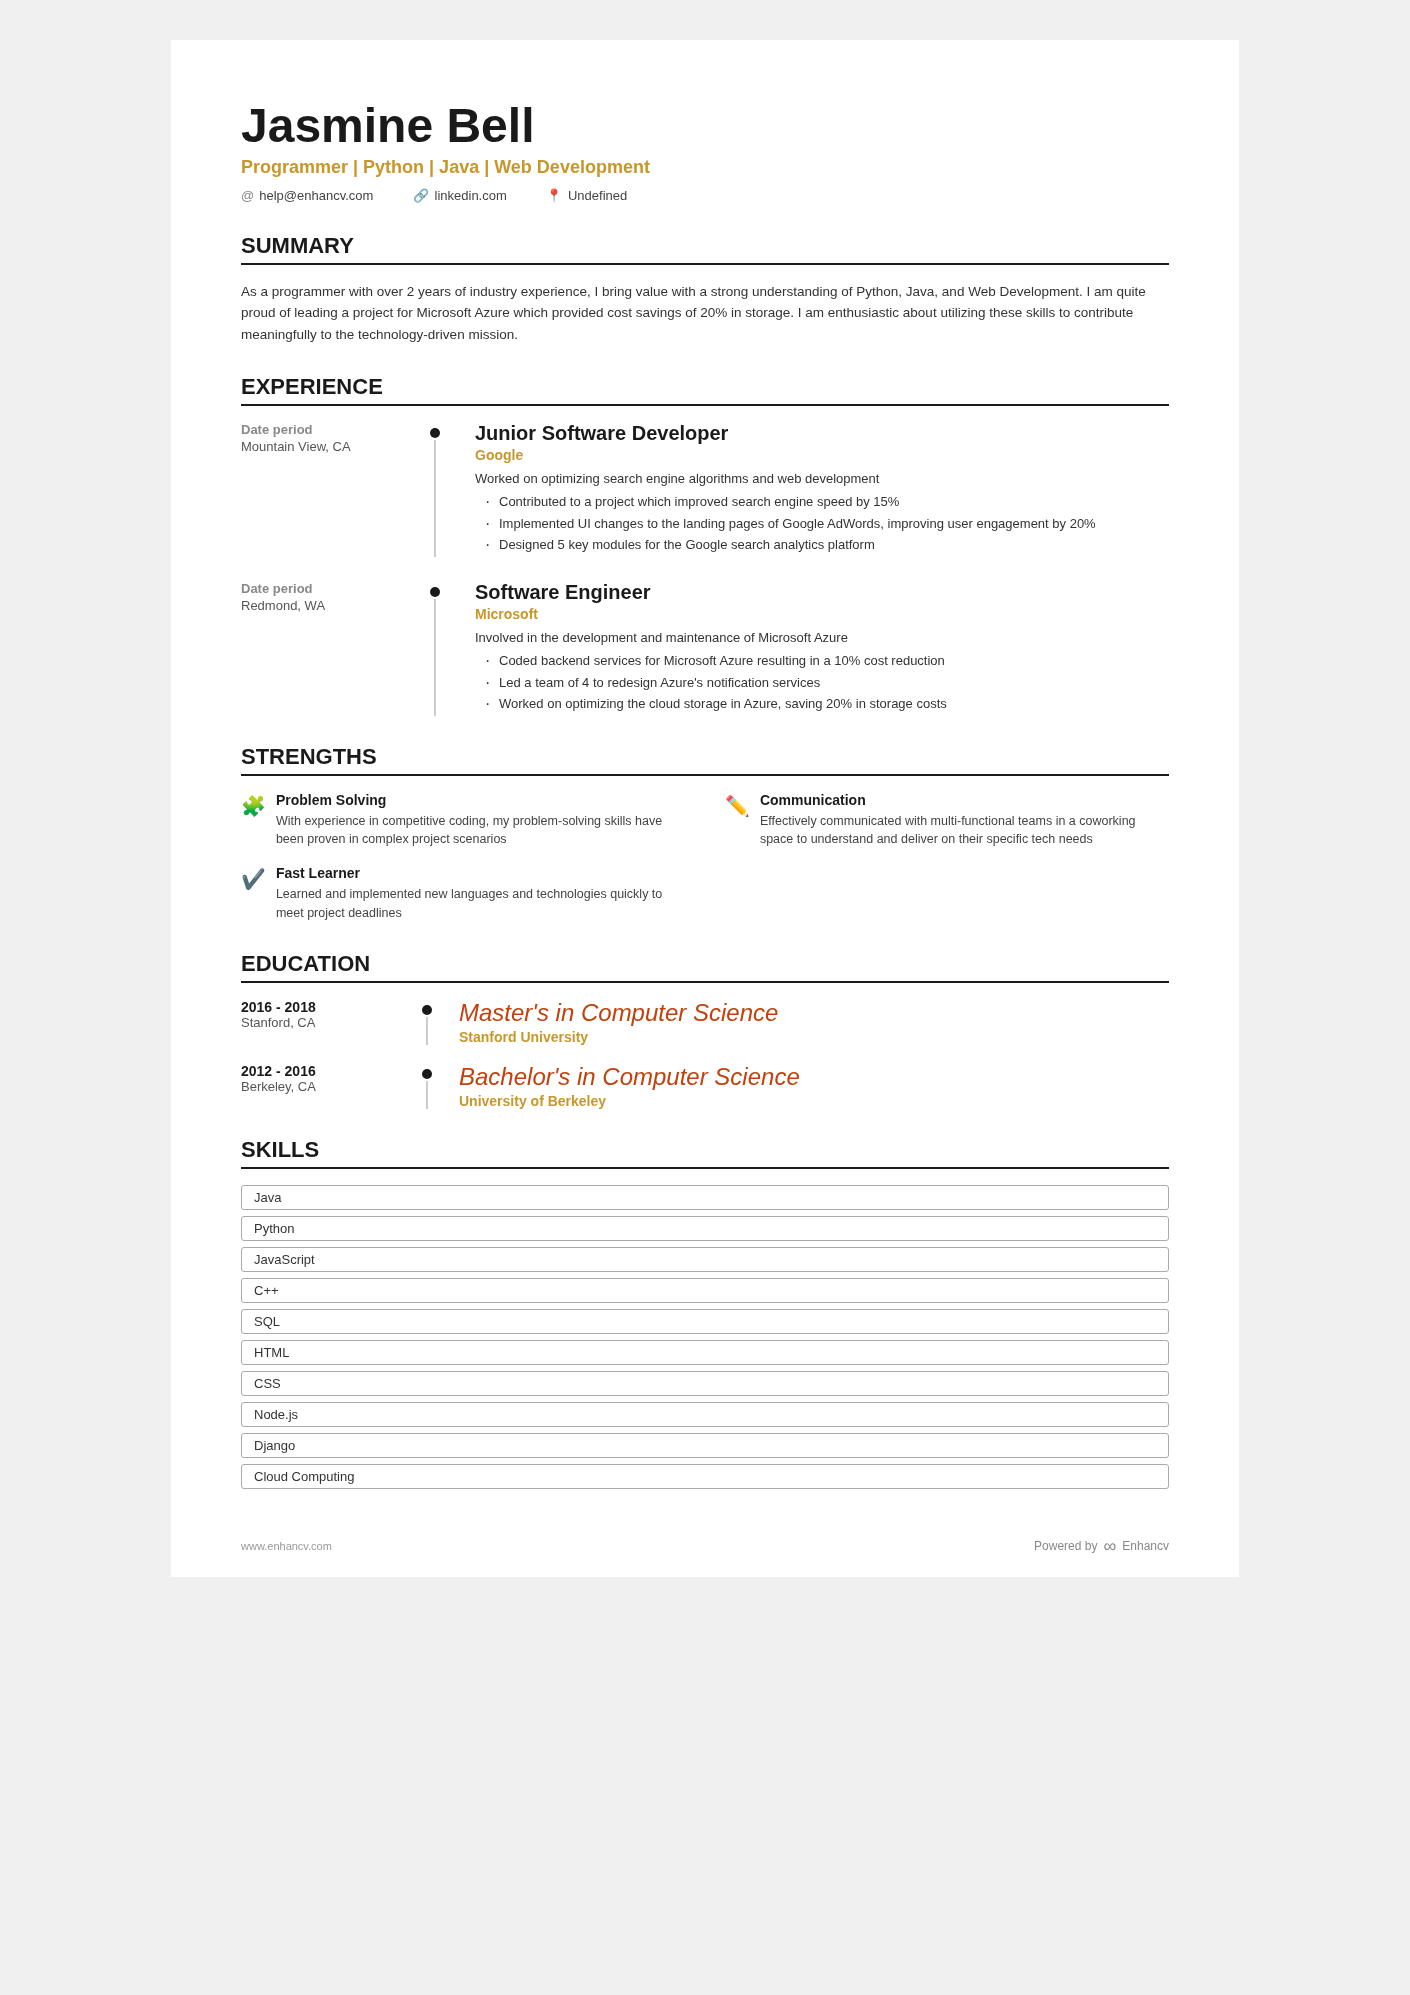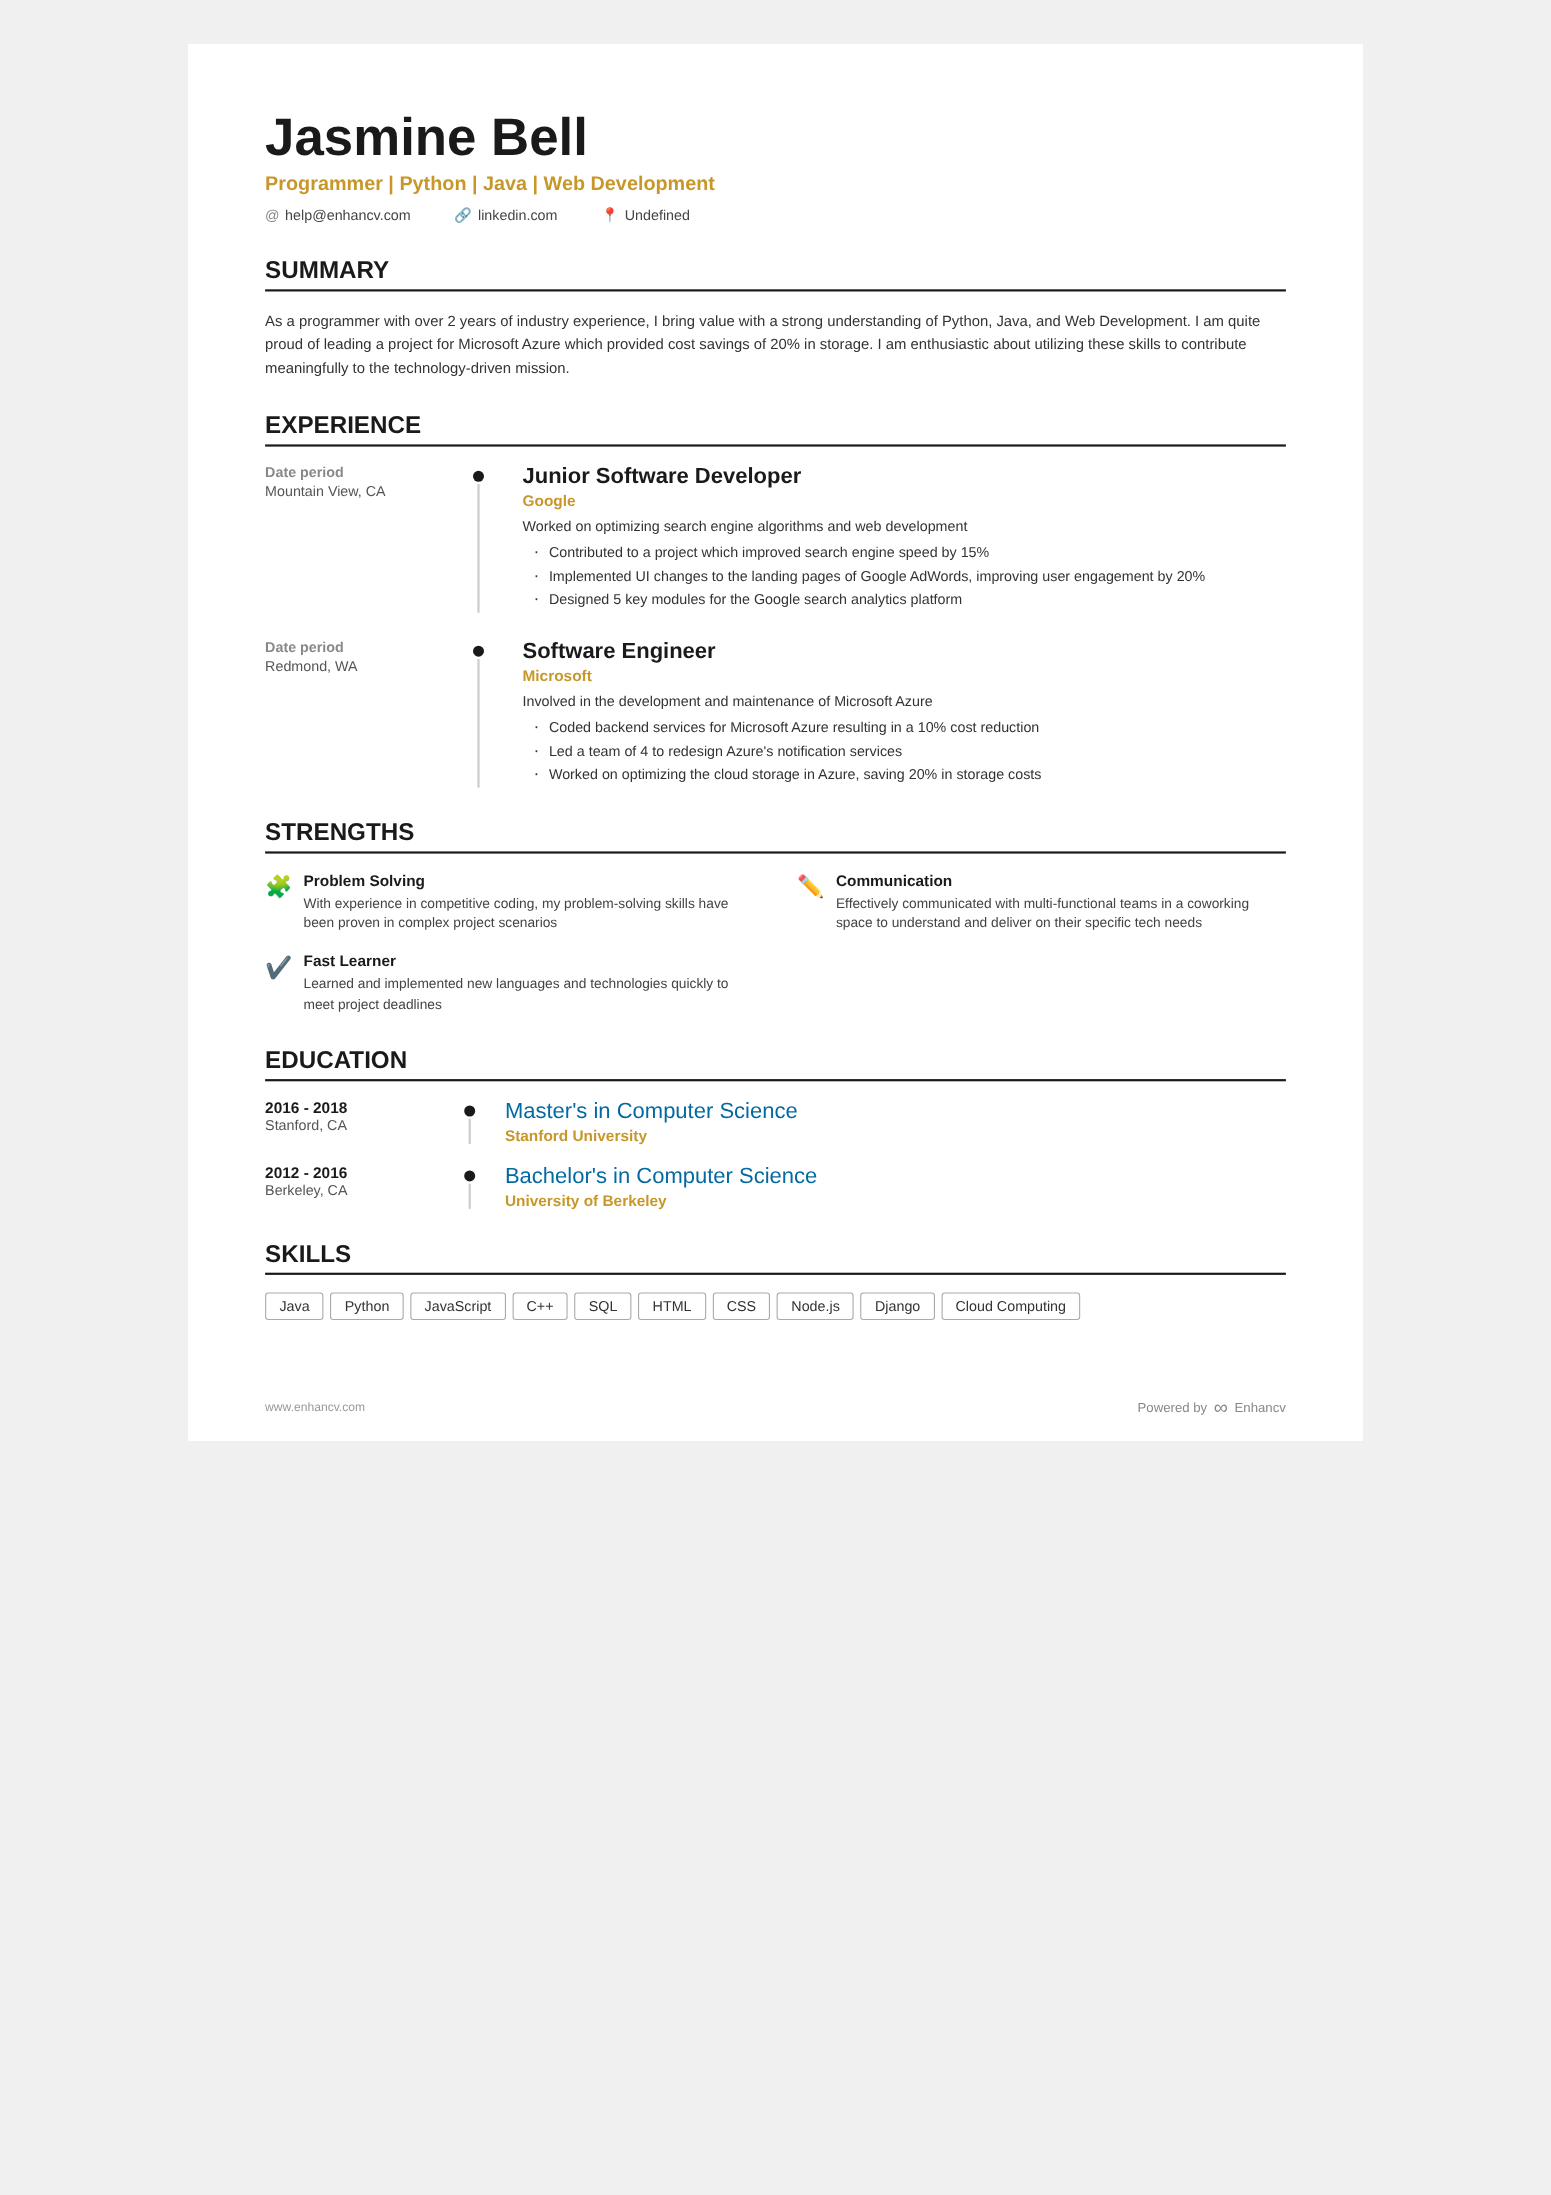--- a/index.html
+++ b/index.html
@@ -215,35 +215,37 @@
       width: 2px;
       flex: 1;
       background: #ccc;
       margin-top: 2px;
     }
     .edu-content {
       flex: 1;
       padding-left: 16px;
     }
     .edu-degree {
-      font-size: 20px;
+      font-size: 24px;
       font-weight: 500;
-      color: #0369a1;
+      color: #c2410c;
       margin-bottom: 2px;
+      font-style: italic;
     }
     .edu-school {
       font-size: 14px;
       font-weight: 700;
       color: #c8972a;
     }
     
     .skills-list {
       display: flex;
       flex-wrap: wrap;
       gap: 6px;
+      flex-direction: column;
     }
     .skill-tag {
       border: 1.5px solid #aaa;
       border-radius: 3px;
       padding: 4px 12px;
       font-size: 13px;
       color: #333;
       font-weight: 500;
     }
     

